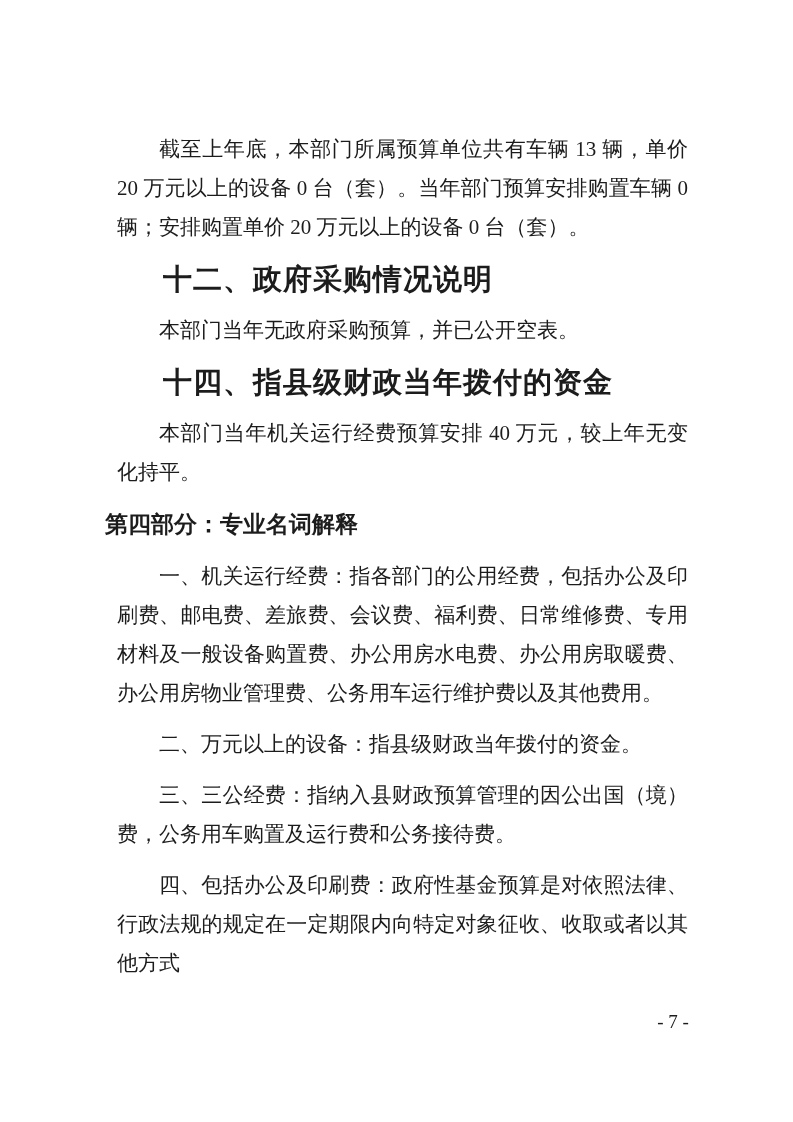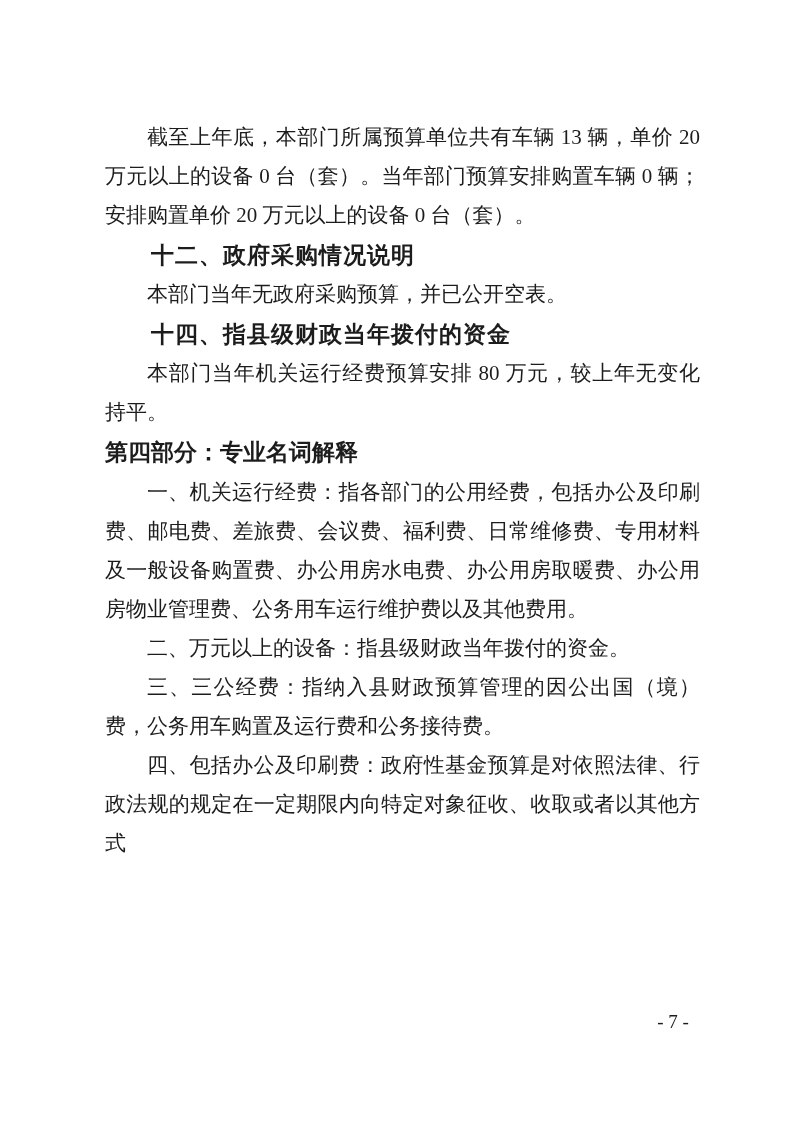--- a/index.html
+++ b/index.html
@@ -19,28 +19,28 @@
     position: absolute;
     left: 105px;
     top: 118px;
     width: 595px;
     font-family: "Liberation Serif", "DejaVu Serif", serif;
     font-size: 21px;
     line-height: 39px;
     text-align: justify;
   }
   .para {
-    margin: 0;
+    margin: 12px;
     text-indent: 2em;
   }
   .heading {
     margin: 0;
     font-family: "Liberation Sans", "DejaVu Sans", sans-serif;
     font-weight: bold;
-    font-size: 23px;
+    font-size: 29px;
     line-height: 40px;
     text-indent: 2em;
     text-align: left;
     letter-spacing: 1px;
   }
   .section-title {
     margin: 0;
     font-family: "Liberation Serif", "DejaVu Serif", serif;
     font-weight: bold;
     font-size: 23px;
@@ -62,21 +62,21 @@
 </style>
 </head>
 <body>
 
 <div class="page">
   <div class="body-text">
     <p class="para">截至上年底，本部门所属预算单位共有车辆 13 辆，单价 20 万元以上的设备 0 台（套）。当年部门预算安排购置车辆 0 辆；安排购置单价 20 万元以上的设备 0 台（套）。</p>
     <h3 class="heading">十二、政府采购情况说明</h3>
     <p class="para">本部门当年无政府采购预算，并已公开空表。</p>
     <h3 class="heading">十四、指县级财政当年拨付的资金</h3>
-    <p class="para">本部门当年机关运行经费预算安排 80 万元，较上年无变化持平。</p>
+    <p class="para">本部门当年机关运行经费预算安排 40 万元，较上年无变化持平。</p>
     <h2 class="section-title">第四部分：专业名词解释</h2>
     <p class="para">一、机关运行经费：指各部门的公用经费，包括办公及印刷费、邮电费、差旅费、会议费、福利费、日常维修费、专用材料及一般设备购置费、办公用房水电费、办公用房取暖费、办公用房物业管理费、公务用车运行维护费以及其他费用。</p>
     <p class="para">二、万元以上的设备：指县级财政当年拨付的资金。</p>
     <p class="para">三、三公经费：指纳入县财政预算管理的因公出国（境）费，公务用车购置及运行费和公务接待费。</p>
     <p class="para">四、包括办公及印刷费：政府性基金预算是对依照法律、行政法规的规定在一定期限内向特定对象征收、收取或者以其他方式</p>
   </div>
   <div class="page-number">- 7 -</div>
 </div>
 
 </body></html>

